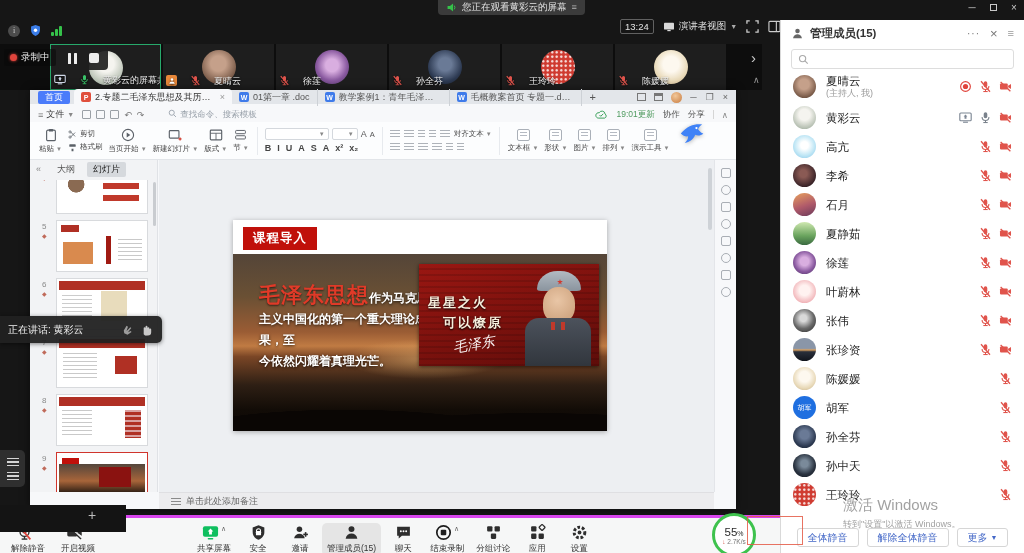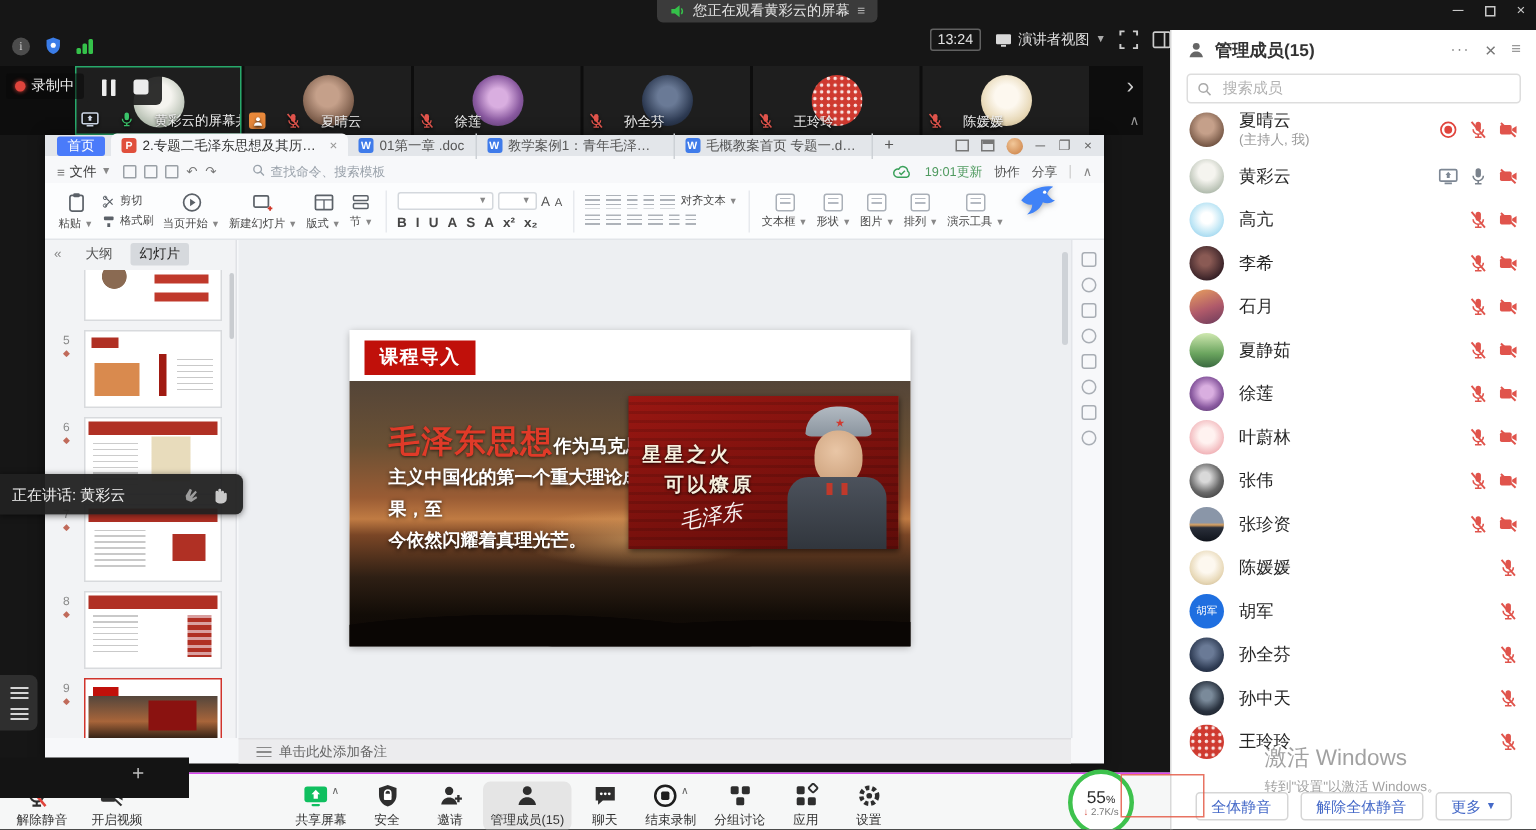--- a/index.html
+++ b/index.html
@@ -195,21 +195,21 @@
          border-radius:0 5px 5px 0;z-index:20;display:flex;align-items:center;padding:0 8px;gap:4px;box-shadow:0 1px 4px rgba(0,0,0,.5);}
   .toast span{font-size:10px;color:#f0f0f0;white-space:nowrap;flex:1;}
   .layerbtn{position:absolute;left:0;top:450px;width:25px;height:37px;background:#2f2f2f;border-radius:0 5px 5px 0;
             z-index:20;display:flex;flex-direction:column;align-items:center;justify-content:center;gap:6px;}
   .ll{width:12px;height:8px;background:repeating-linear-gradient(#d5d5d5 0 1.4px,transparent 1.4px 3.4px);}
 
   .dark-notch{position:absolute;left:0;top:505px;width:126px;height:27px;background:#141414;z-index:12;}
   .plusbtn{position:absolute;left:88px;top:3px;color:#bdbdbd;font-size:14px;line-height:14px;}
 
   
-  .bottombar{position:absolute;left:0;top:515px;width:782px;height:38px;background:#f6f7f7;border-top:1px solid #d946ef;z-index:10;}
+  .bottombar{position:absolute;left:0;top:515px;width:782px;height:38px;background:#f6f7f7;border-top:3px solid #d946ef;z-index:10;}
   .tb-left{position:absolute;left:6px;top:5px;display:flex;gap:6px;}
   .tb-center{position:absolute;left:192px;top:5px;display:flex;gap:2px;align-items:flex-start;}
   .tb-item{display:flex;flex-direction:column;align-items:center;padding:1px 5px;border-radius:5px;min-width:40px;}
   .tb-item.active{background:#e5e5e5;}
   .tb-top{display:flex;align-items:flex-start;gap:2px;height:18px;}
   .tb-icon{width:17px;height:17px;color:#2e2e2e;}
   .tb-icon svg{width:17px;height:17px;display:block;}
   .tb-caret{font-size:7px;color:#666;margin-top:1px;}
   .tb-label{font-size:8.5px;color:#333;margin-top:1px;white-space:nowrap;}
 
@@ -894,21 +894,20 @@
         <span class="sb-more">···</span>
         <span class="sb-close">×</span>
         <span class="sb-ham">≡</span>
       </span>
     </div>
     <div class="sb-search">
       <svg width="11" height="11" viewBox="0 0 12 12">
           <circle cx="5" cy="5" r="3.4" fill="none" stroke="#aaa" stroke-width="1.2"></circle>
           <line x1="7.6" y1="7.6" x2="10.6" y2="10.6" stroke="#aaa" stroke-width="1.2"></line>
         </svg>
-      <input placeholder="搜索成员" style="">
     </div>
     <div class="member-list">
 
     <div class="member-row">
           <span class="m-avatar" style="background: radial-gradient(circle at 48% 40%, rgb(197, 160, 138) 0px, rgb(197, 160, 138) 28%, rgb(122, 91, 73) 70%, rgb(74, 58, 48));"></span>
           <span class="m-info">
             <span class="m-name">夏晴云</span>
             <span class="m-sub">(主持人, 我)</span>
           </span>
           <span class="m-icons">

